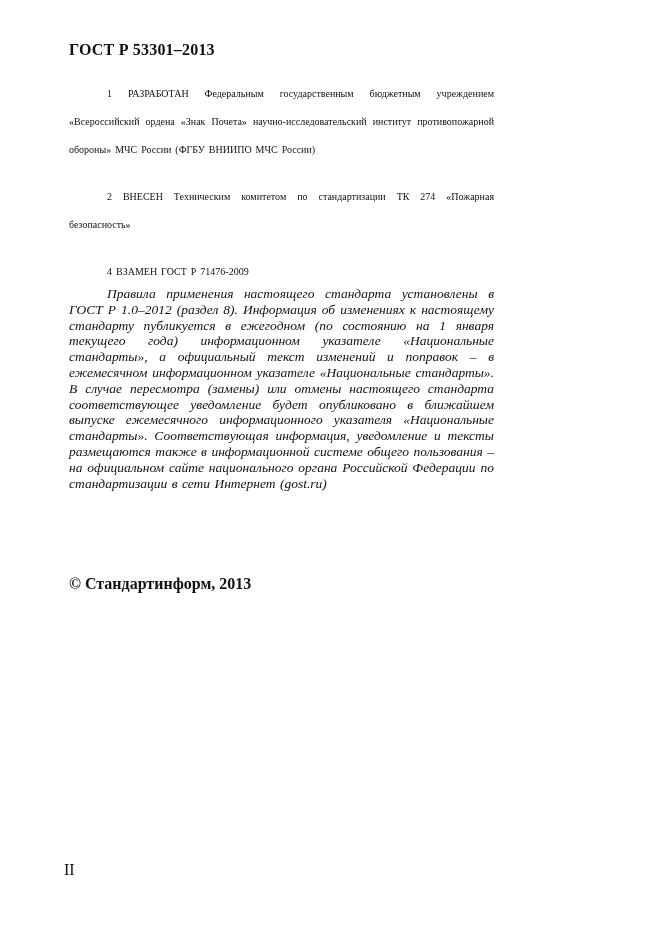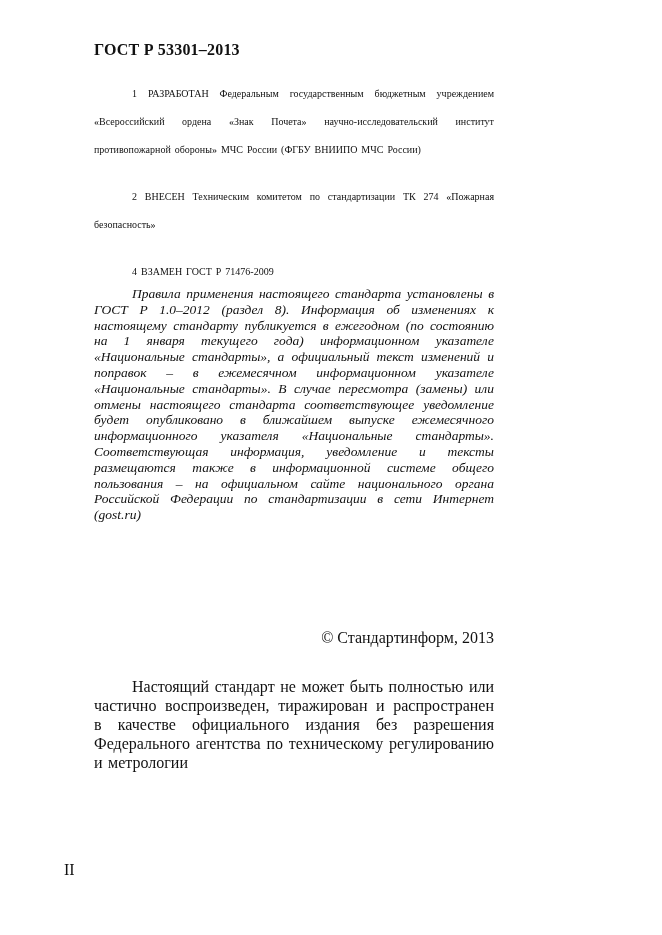--- a/index.html
+++ b/index.html
@@ -8,21 +8,21 @@
       background: #ffffff;
     }
     .page {
       position: relative;
       width: 556px;
       height: 935px;
       box-sizing: border-box;
       background: #ffffff;
       color: #111111;
       font-family: "Liberation Serif", "DejaVu Serif", serif;
-      padding: 40px 62px 0 94px;
+      padding: 40px 62px 0 69px;
       overflow: hidden;
     }
     .doc-code {
       font-size: 16px;
       line-height: 19px;
       font-weight: bold;
       letter-spacing: 0.2px;
     }
     .section-title {
       margin-top: 23px;
@@ -46,24 +46,24 @@
     .application-note {
       font-size: 13.5px;
       line-height: 15.8px;
       font-style: italic;
       font-weight: 500;
       text-align: justify;
       text-indent: 38px;
       word-spacing: 1px;
     }
     .copyright {
-      margin-top: 105px;
+      margin-top: 83px;
       font-size: 16px;
       line-height: 19px;
-      text-align: right;
+      font-weight: bold;
     }
     .reproduction-notice {
       margin-top: 30px;
       font-size: 16px;
       line-height: 19px;
       text-align: justify;
       text-indent: 38px;
       word-spacing: 1.5px;
     }
     .page-number {
@@ -86,17 +86,16 @@
 
   <div class="clause">2 ВНЕСЕН Техническим комитетом по стандартизации ТК 274 «Пожарная безопасность»</div>
 
 
   <div class="clause">4 ВЗАМЕН ГОСТ Р 71476-2009</div>
 
   <div class="application-note">Правила применения настоящего стандарта установлены в ГОСТ Р 1.0–2012 (раздел 8). Информация об изменениях к настоящему стандарту публикуется в ежегодном (по состоянию на 1 января текущего года) информационном указателе «Национальные стандарты», а официальный текст изменений и поправок – в ежемесячном информационном указателе «Национальные стандарты». В случае пересмотра (замены) или отмены настоящего стандарта соответствующее уведомление будет опубликовано в ближайшем выпуске ежемесячного информационного указателя «Национальные стандарты». Соответствующая информация, уведомление и тексты размещаются также в информационной системе общего пользования – на официальном сайте национального органа Российской Федерации по стандартизации в сети Интернет (gost.ru)</div>
 
   <div class="copyright">© Стандартинформ, 2013</div>
 
-  <div class="reproduction-notice">Настоящий стандарт не может быть полностью или частично воспроизведен, тиражирован и распространен в качестве официального издания без разрешения Федерального агентства по техническому регулированию и метрологии</div>
 
   <div class="page-number">II</div>
 
 </div>
 
 </body></html>

